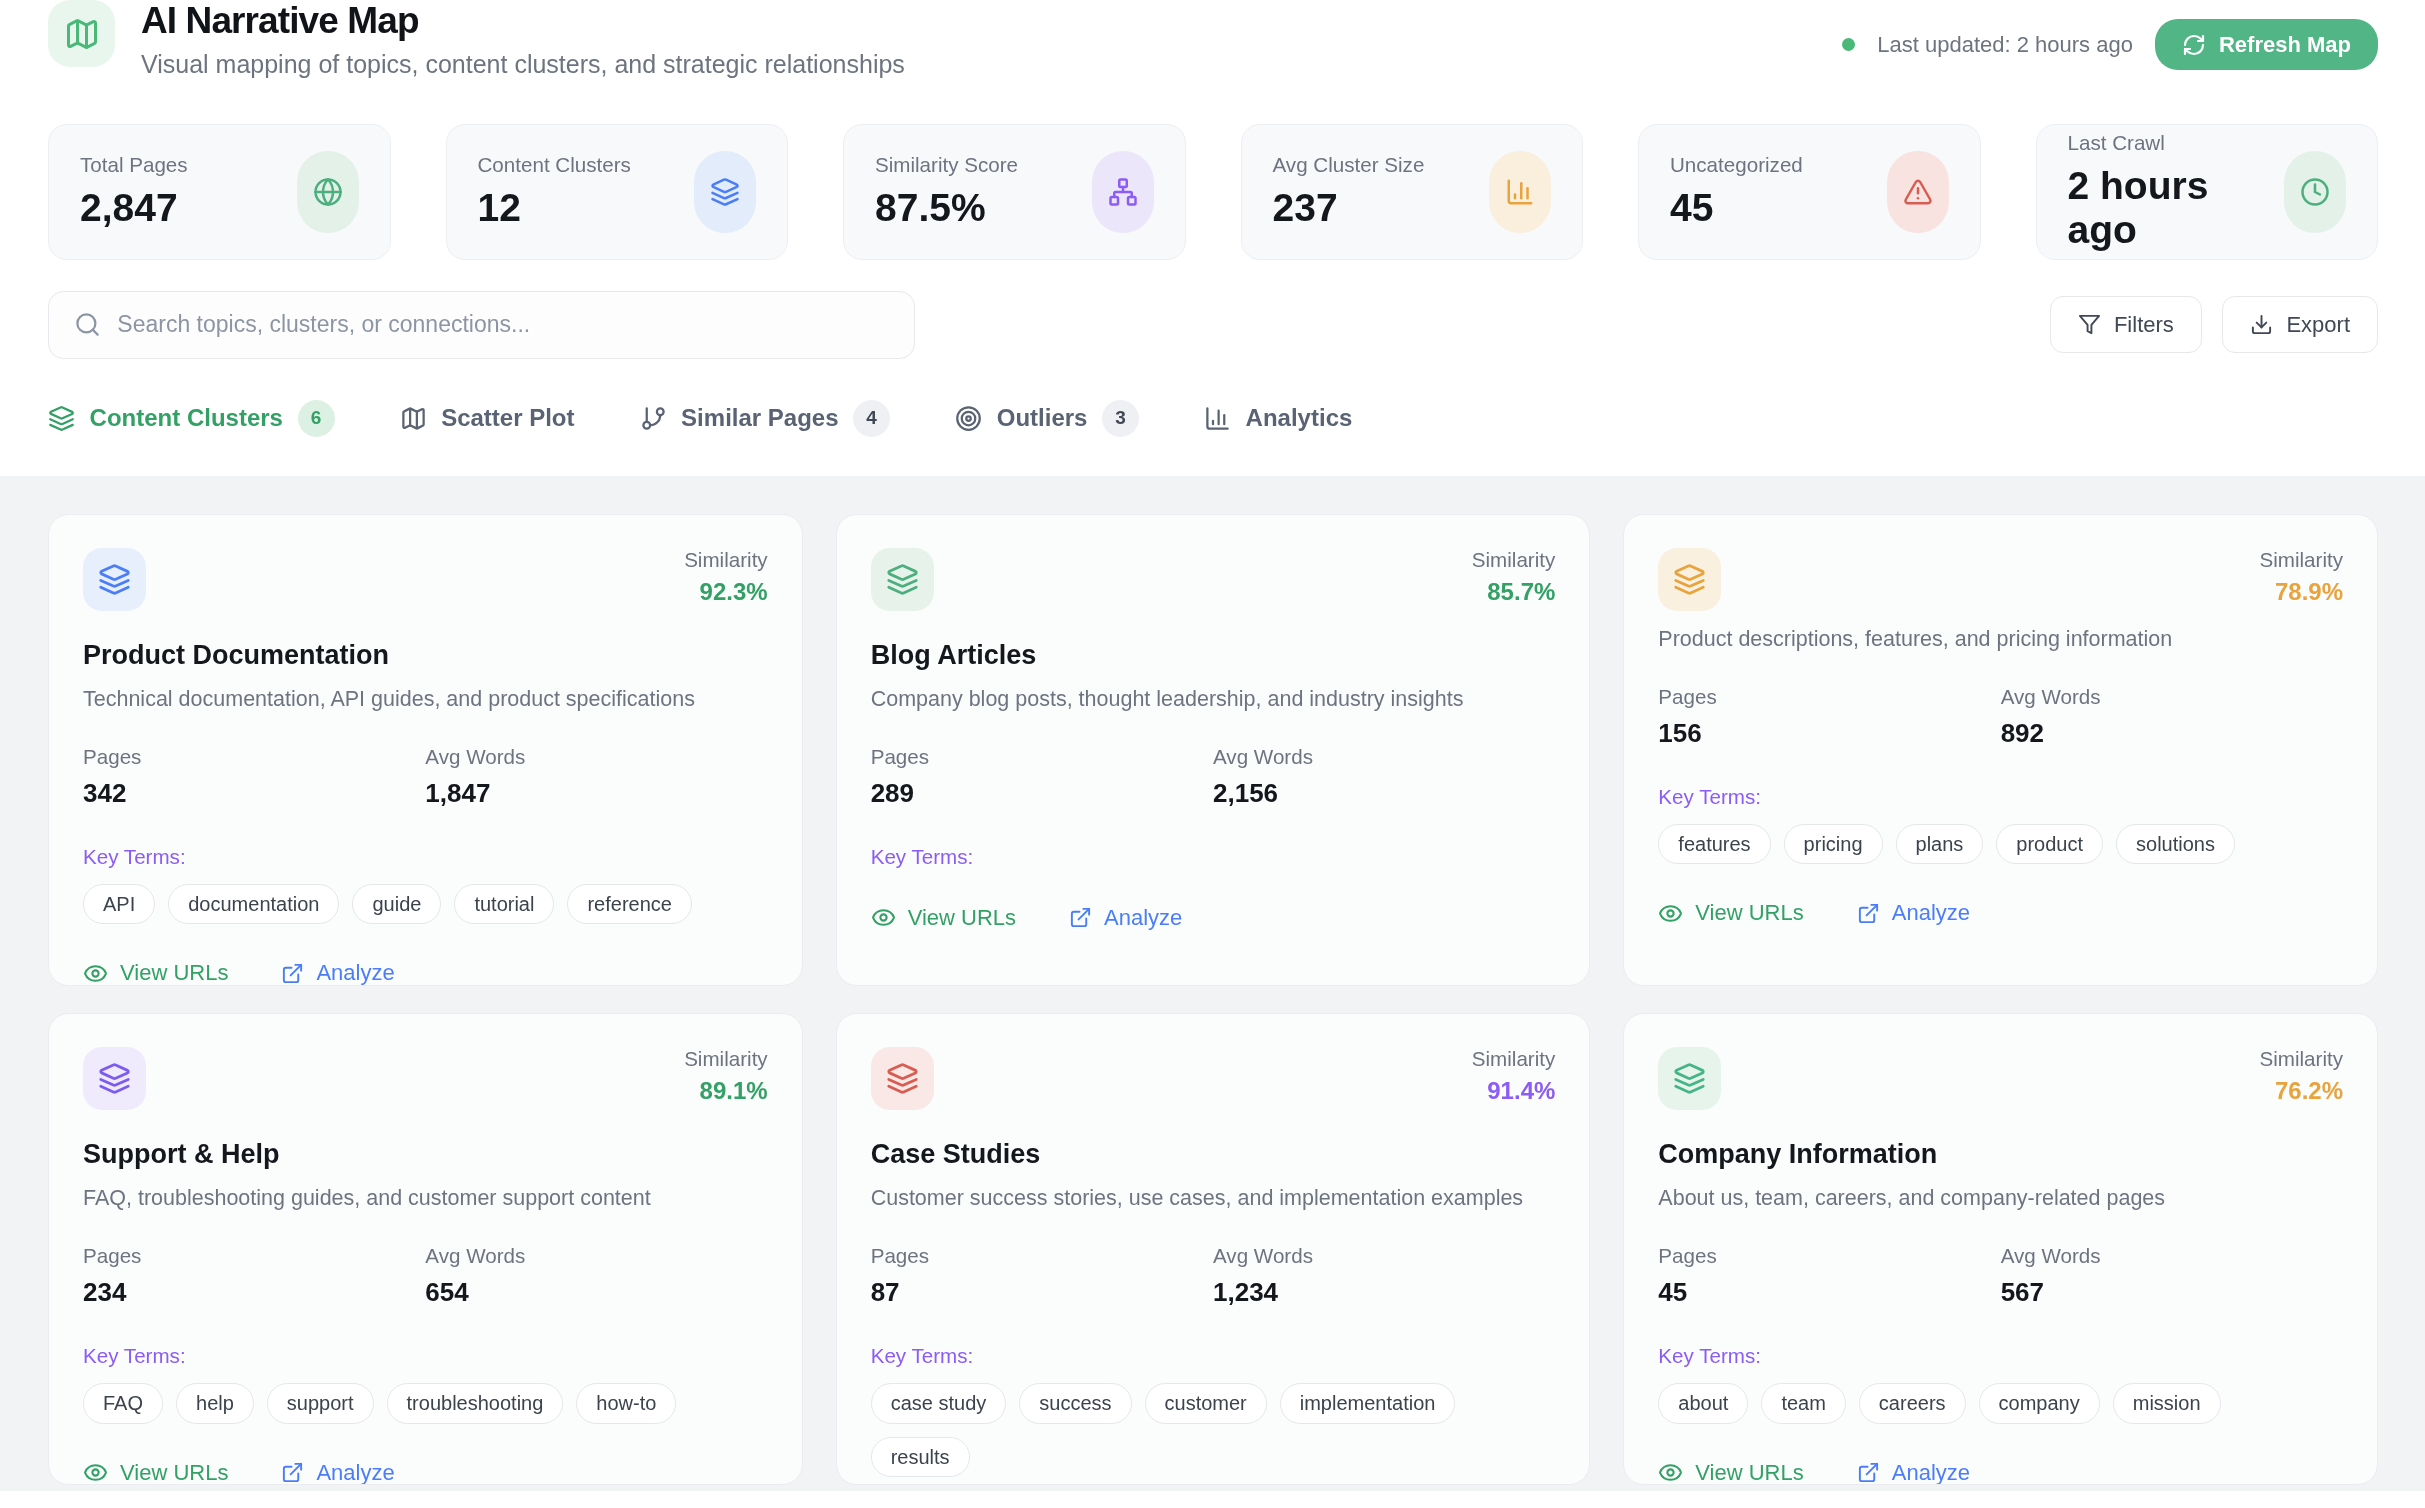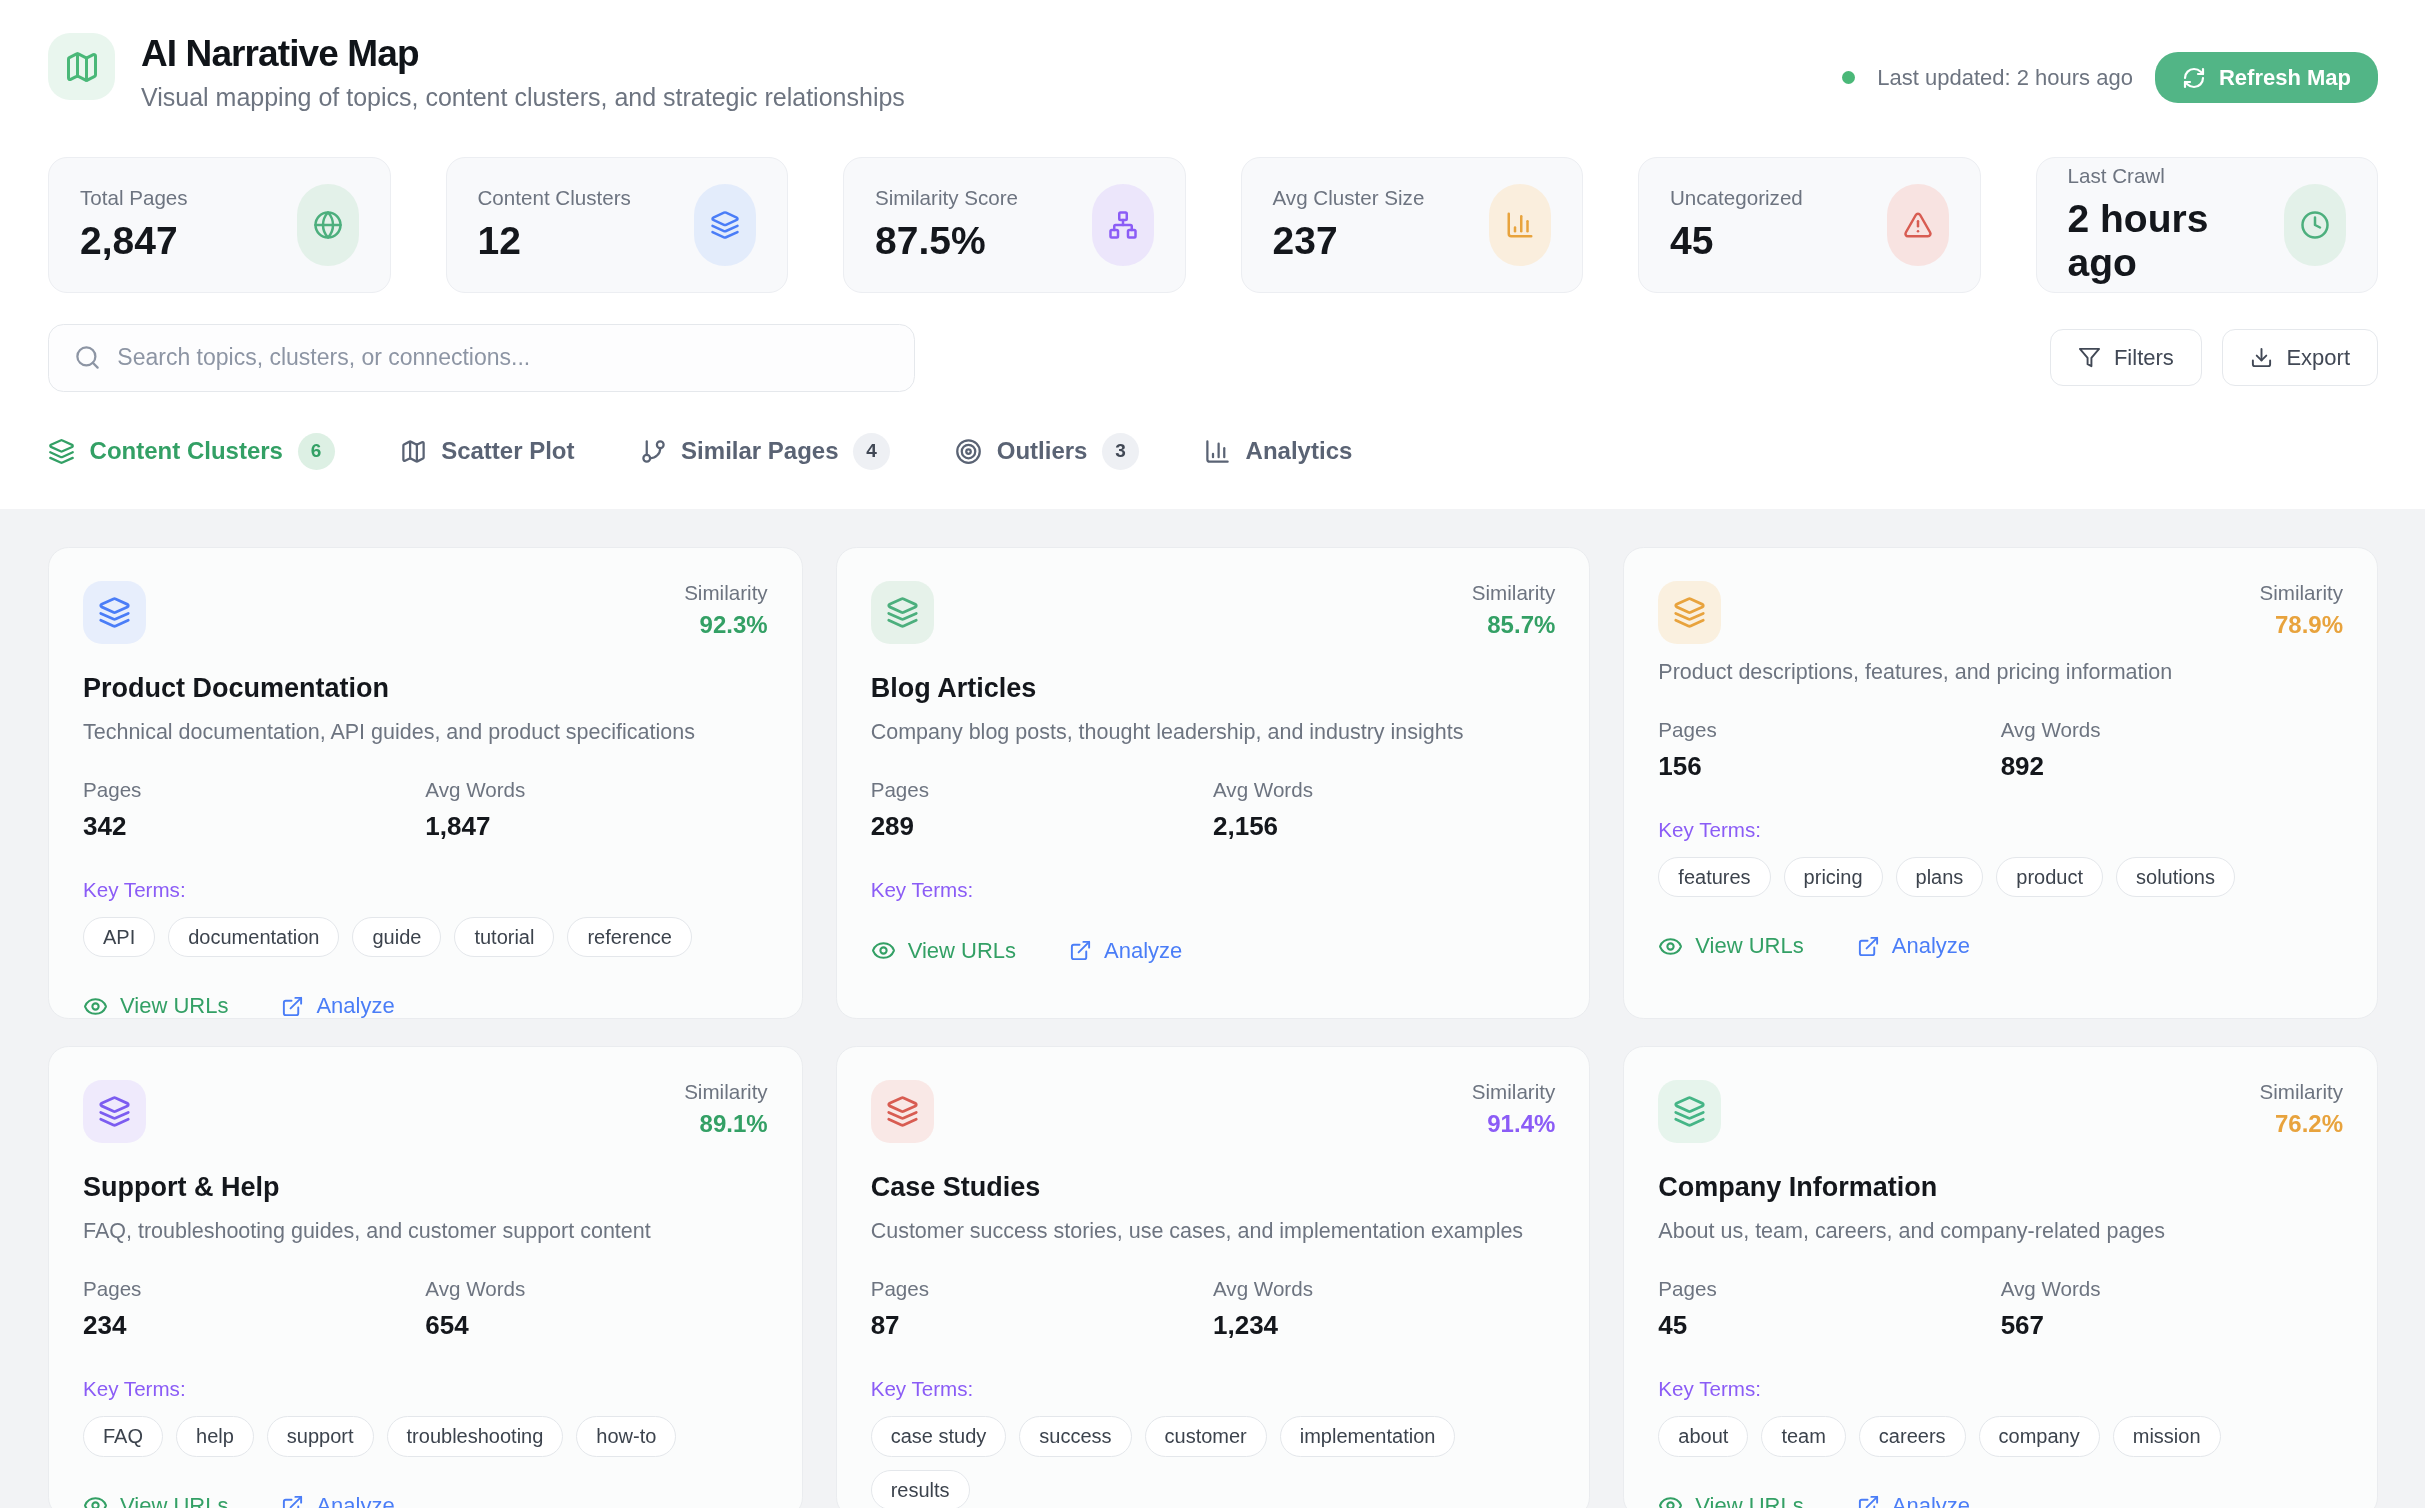--- a/index.html
+++ b/index.html
@@ -2,21 +2,21 @@
 <html style="font-size:13.7px"><head>
 <meta charset="utf-8">
 <style>
   * { box-sizing: border-box; margin: 0; padding: 0; }
   html, body { width: 2426px; height: 1509px; overflow: hidden; }
   body { background: #ffffff; font-family: "Liberation Sans", sans-serif; color: #14171c; }
 
   .top { padding: 0 48px; background: #fff; }
 
   
-  .header { display: flex; justify-content: space-between; align-items: flex-start; padding-top: 33px; }
+  .header { display: flex; justify-content: space-between; align-items: flex-start; }
   .header-left { display: flex; gap: 26px; align-items: flex-start; }
   .app-icon { width: 67px; height: 67px; border-radius: 22px; background: #e9f6ee; color: #4ab878;
               display: flex; align-items: center; justify-content: center; flex: 0 0 auto; }
   .page-title { font-size: 37px; font-weight: 700; letter-spacing: -0.9px; color: #101419; }
   .page-subtitle { font-size: 25px; color: #6d7480; margin-top: 7.7px; }
   .header-right { display: flex; align-items: center; gap: 22px; margin-top: 19px; }
   .status-dot { width: 13px; height: 13px; border-radius: 50%; background: #4ab878; }
   .updated-text { font-size: 22px; color: #6d7480; }
   .refresh-btn { display: flex; align-items: center; gap: 13px; background: #52b586; color: #fff;
                  border: none; border-radius: 23px; height: 51px; padding: 0 27px;

